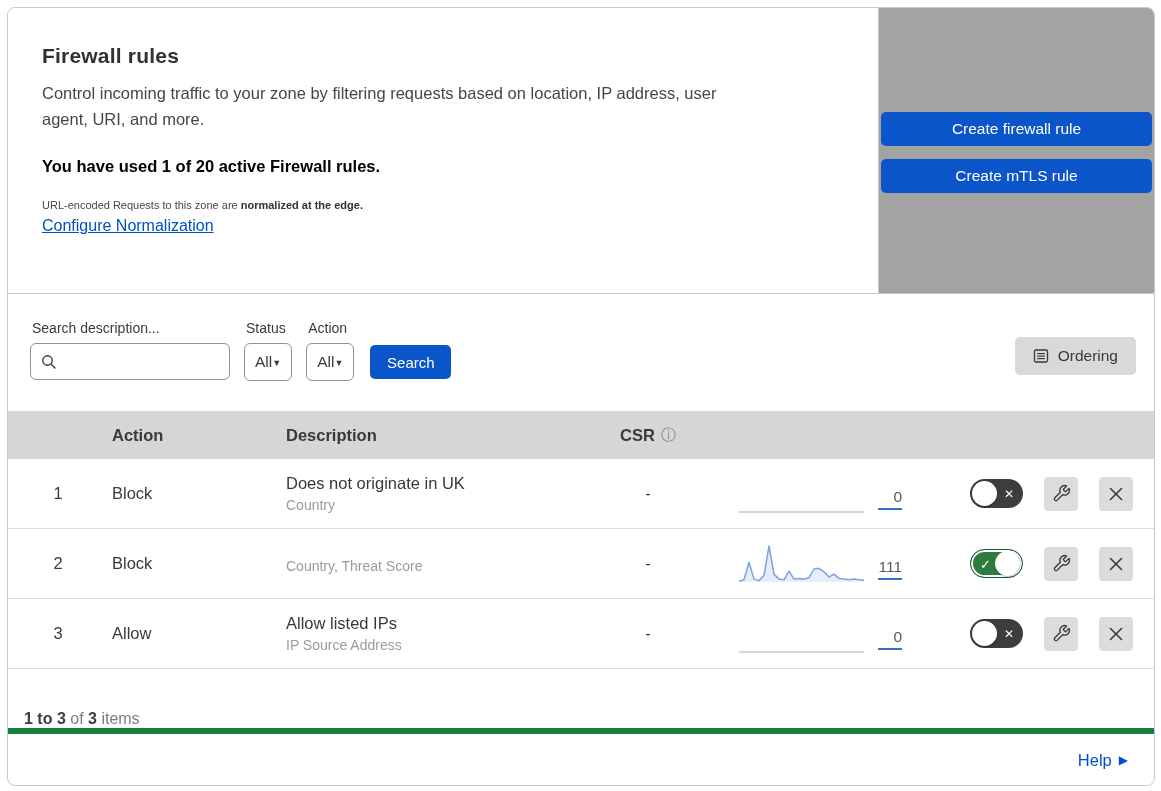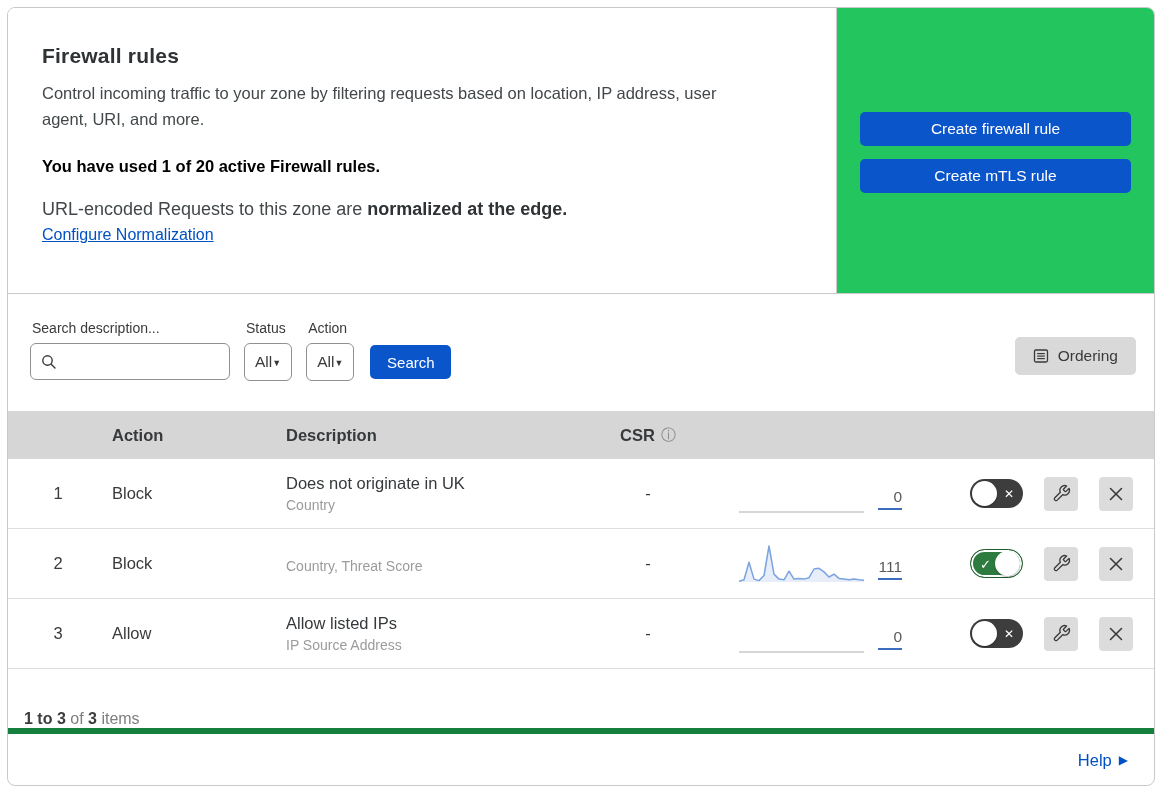--- a/index.html
+++ b/index.html
@@ -5,26 +5,26 @@
   * { margin:0; padding:0; box-sizing:border-box; }
   html,body { background:#fff; font-family:"Liberation Sans","DejaVu Sans",sans-serif; color:#3a3a3a; }
   .page { width:1161px; height:791px; position:relative; background:#fff; }
   .card { position:absolute; left:7px; top:7px; width:1148px; height:779px;
           border:1px solid #c9c9c9; border-radius:8px; background:#fff; overflow:hidden;
           display:flex; flex-direction:column; }
 
   
   .top { display:flex; height:286px; border-bottom:1px solid #c9c9c9; flex:none; }
   .top-left { flex:1 1 auto; padding:36px 30px 0 34px; background:#fff; }
-  .top-right { width:318px; flex:none; background:#22c55e; border-left:1px solid #c9c9c9;
+  .top-right { width:276px; flex:none; background:#a3a3a3; border-left:1px solid #c9c9c9;
                display:flex; flex-direction:column; align-items:center; padding-top:104px; }
   h1.title { font-size:21px; font-weight:700; color:#2e3234; letter-spacing:0.2px; }
   .desc { margin-top:12px; font-size:16.5px; line-height:26px; color:#42474a; max-width:720px; }
   .usage { margin-top:25px; font-size:16.5px; font-weight:700; color:#000000; }
-  .norm { margin-top:23px; font-size:18px; color:#42474a; }
+  .norm { margin-top:23px; font-size:11px; color:#42474a; }
   .norm b { font-weight:700; color:#2e3234; }
   .link { display:inline-block; margin-top:6px; font-size:16px; color:#0051c3;
           text-decoration:underline; cursor:pointer; }
   .btn-primary { display:block; width:271px; height:34px; margin-bottom:13px; border:none;
                  border-radius:5px; background:#0b55cb; color:#fff; font-size:15.5px;
                  font-family:inherit; cursor:pointer; }
 
   
   .filter-bar { height:117px; display:flex; align-items:flex-start; padding:26px 18px 16px 22px; flex:none; }
   .f-group { display:flex; flex-direction:column; margin-right:14px; }

